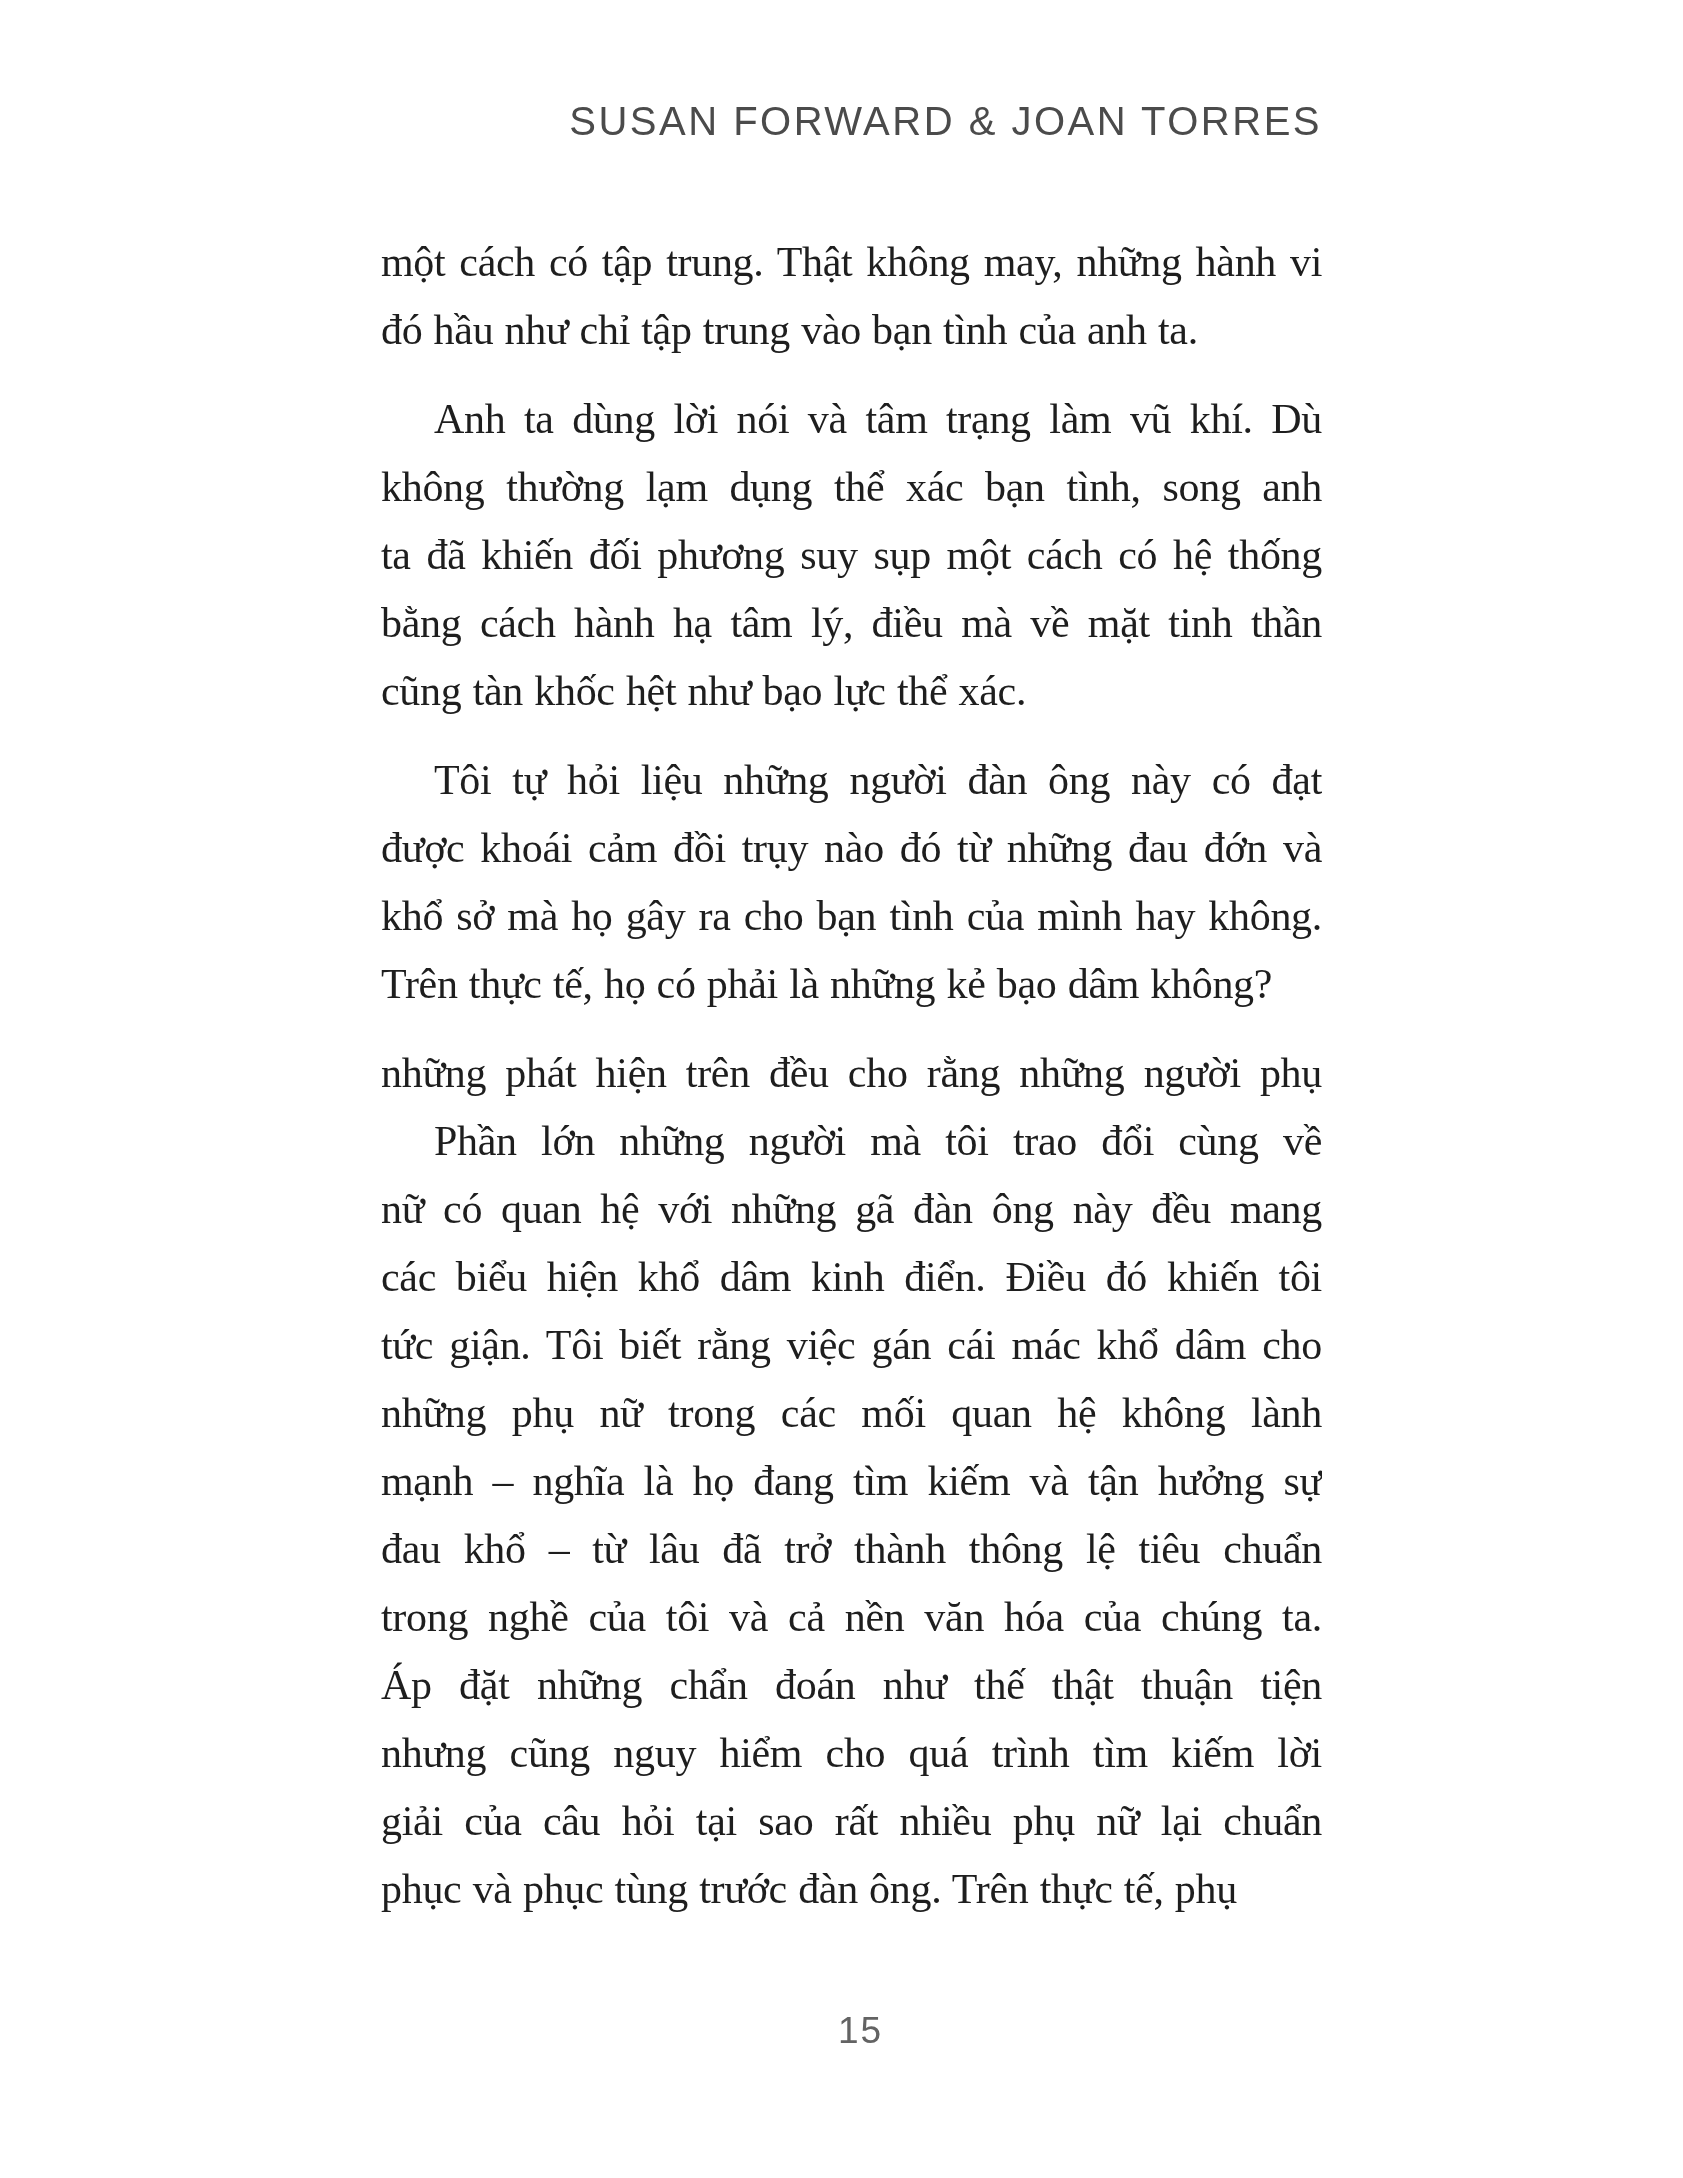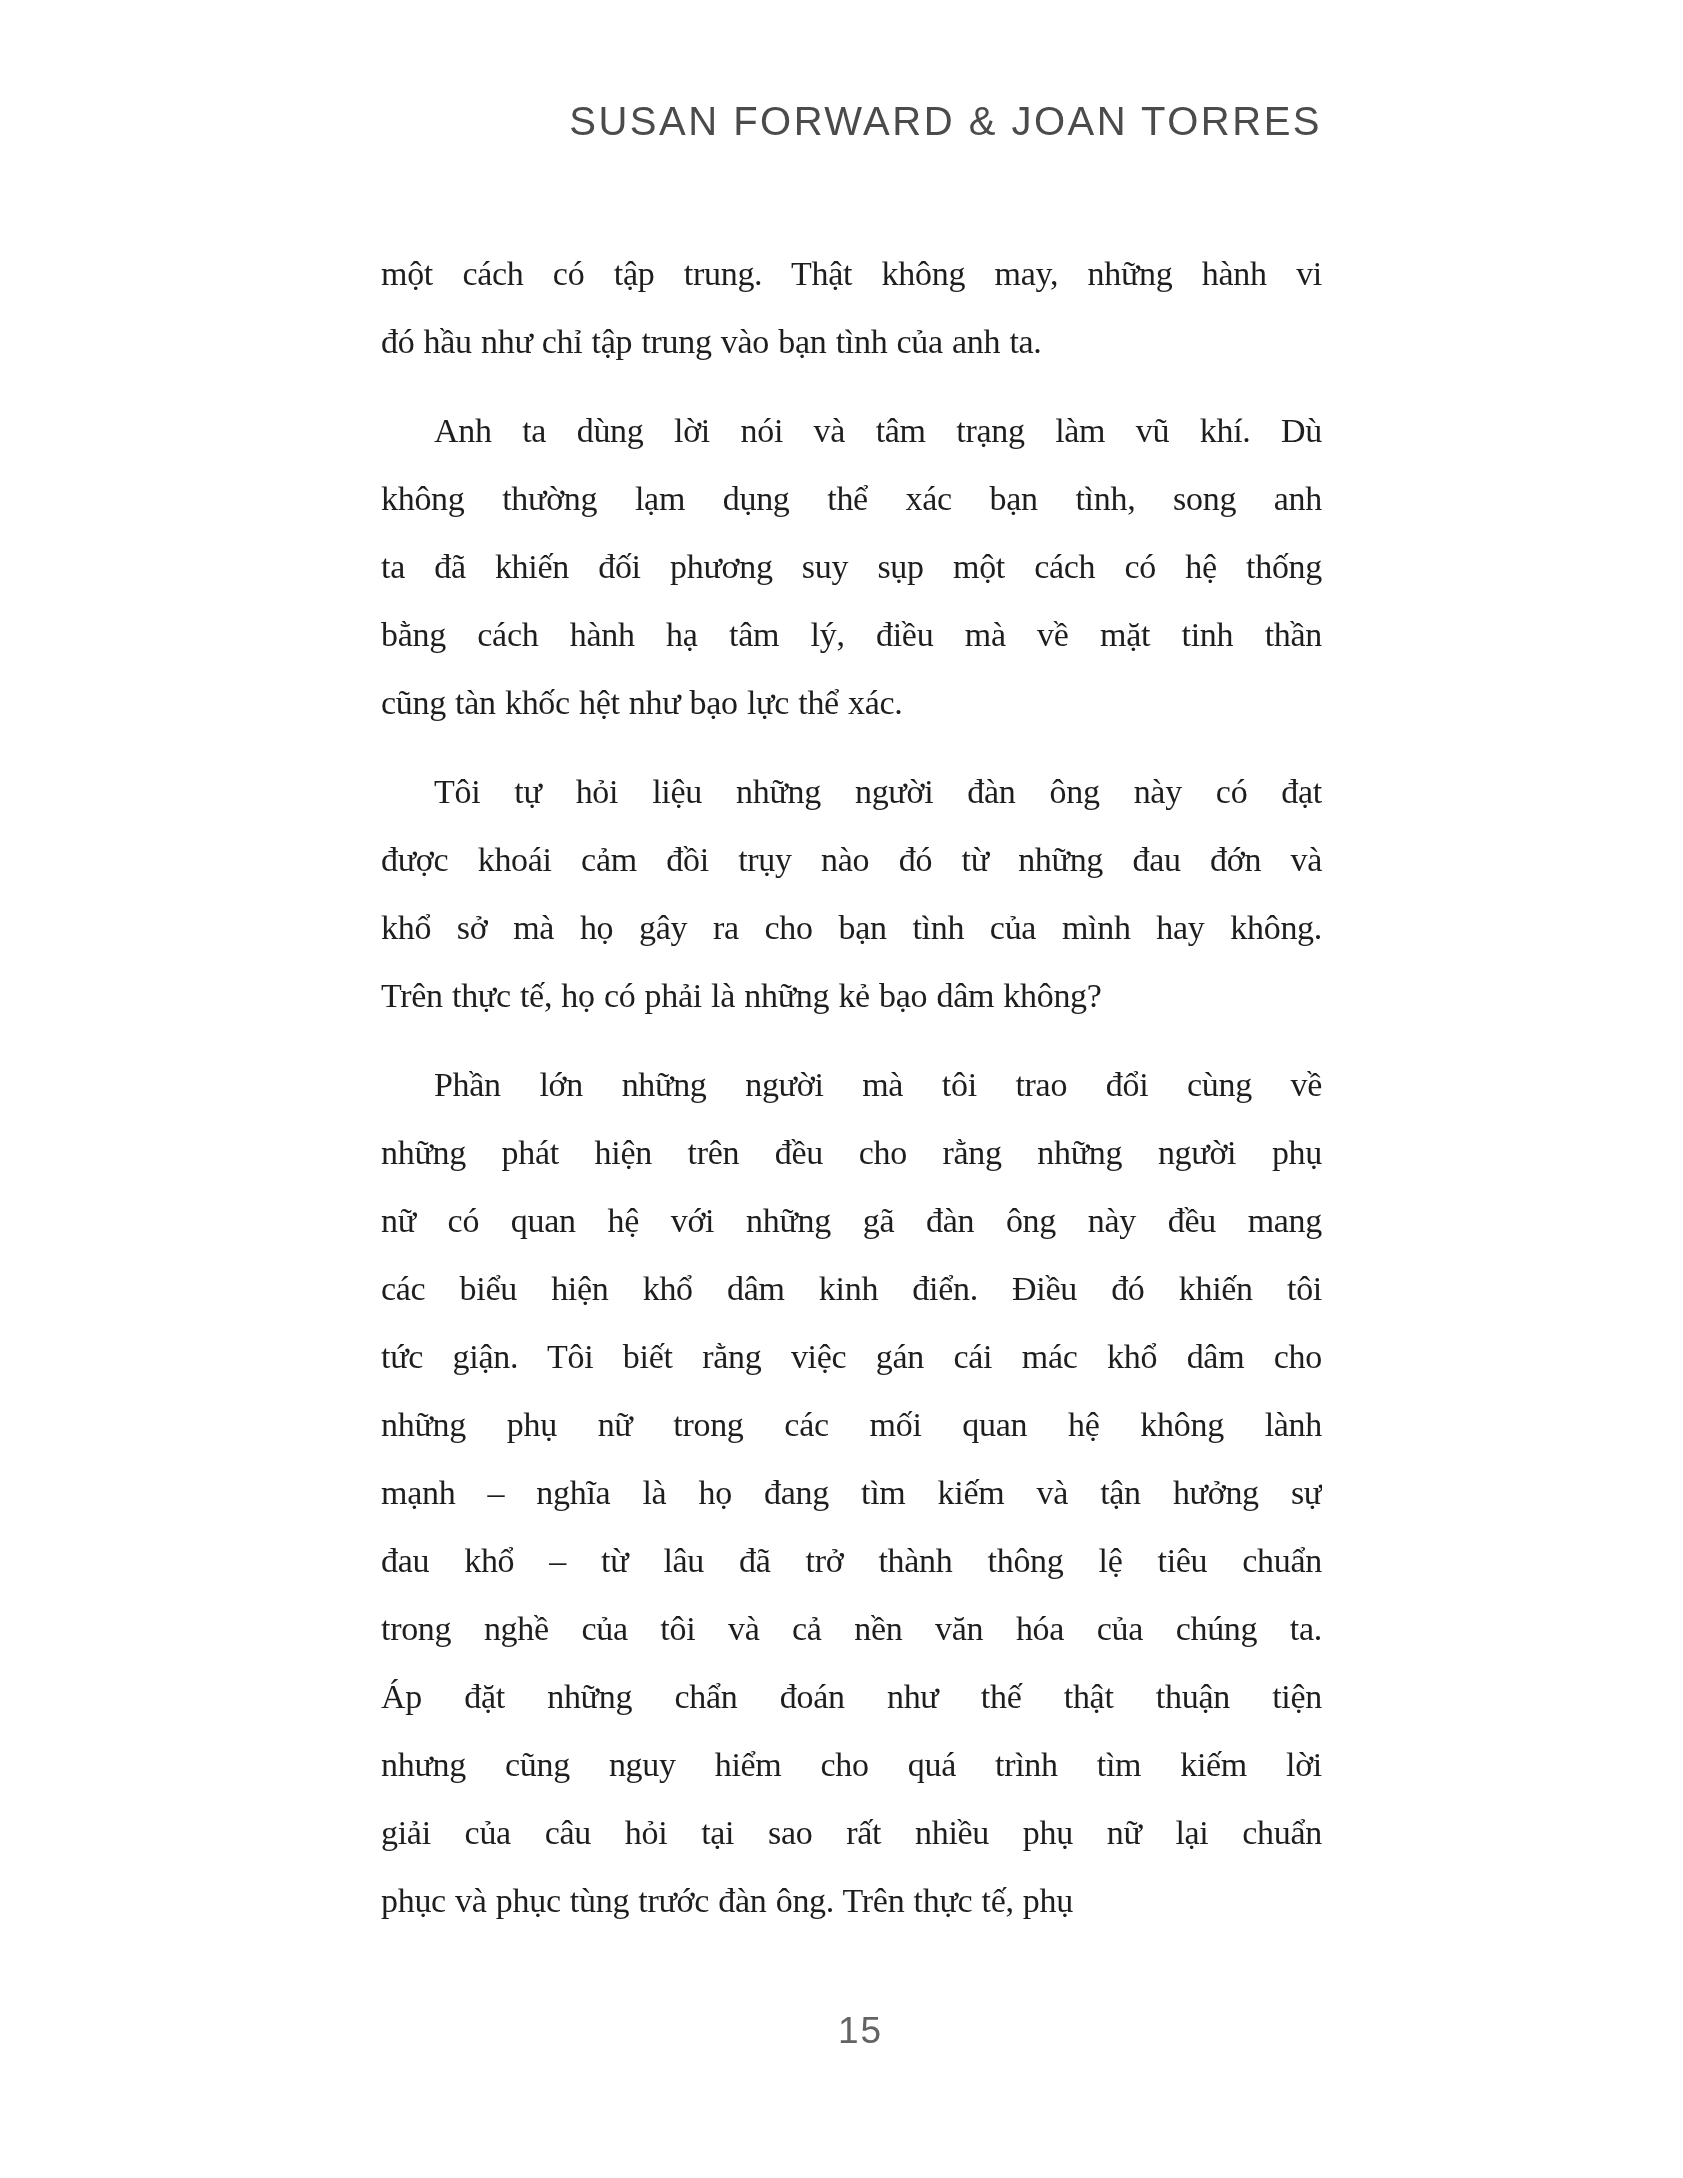--- a/index.html
+++ b/index.html
@@ -22,24 +22,24 @@
     width: 941px;
     text-align: right;
     font-family: "Liberation Sans", sans-serif;
     font-weight: 400;
     font-size: 40px;
     letter-spacing: 2.5px;
     color: var(--header-color, #4b4b4b);
   }
   .body-text {
     position: absolute;
-    top: 240px;
+    top: 228px;
     left: 381px;
     width: 941px;
-    font-size: 34px;
+    font-size: 42px;
     line-height: 68px;
     color: var(--body-color, #1e1e1e);
     letter-spacing: -0.3px;
   }
   .paragraph {
     margin: 0 0 21px 0;
   }
   .paragraph:last-child { margin-bottom: 0; }
   .text-line {
     height: 68px;
@@ -84,22 +84,22 @@
         <div class="text-line">bằng cách hành hạ tâm lý, điều mà về mặt tinh thần</div>
         <div class="text-line last">cũng tàn khốc hệt như bạo lực thể xác.</div>
       </div>
       <div class="paragraph">
         <div class="text-line first-indent">Tôi tự hỏi liệu những người đàn ông này có đạt</div>
         <div class="text-line">được khoái cảm đồi trụy nào đó từ những đau đớn và</div>
         <div class="text-line">khổ sở mà họ gây ra cho bạn tình của mình hay không.</div>
         <div class="text-line last">Trên thực tế, họ có phải là những kẻ bạo dâm không?</div>
       </div>
       <div class="paragraph">
+        <div class="text-line">những phát hiện trên đều cho rằng những người phụ</div>
         <div class="text-line first-indent">Phần lớn những người mà tôi trao đổi cùng về</div>
-        <div class="text-line">những phát hiện trên đều cho rằng những người phụ</div>
         <div class="text-line">nữ có quan hệ với những gã đàn ông này đều mang</div>
         <div class="text-line">các biểu hiện khổ dâm kinh điển. Điều đó khiến tôi</div>
         <div class="text-line">tức giận. Tôi biết rằng việc gán cái mác khổ dâm cho</div>
         <div class="text-line">những phụ nữ trong các mối quan hệ không lành</div>
         <div class="text-line">mạnh – nghĩa là họ đang tìm kiếm và tận hưởng sự</div>
         <div class="text-line">đau khổ – từ lâu đã trở thành thông lệ tiêu chuẩn</div>
         <div class="text-line">trong nghề của tôi và cả nền văn hóa của chúng ta.</div>
         <div class="text-line">Áp đặt những chẩn đoán như thế thật thuận tiện</div>
         <div class="text-line">nhưng cũng nguy hiểm cho quá trình tìm kiếm lời</div>
         <div class="text-line">giải của câu hỏi tại sao rất nhiều phụ nữ lại chuẩn</div>

